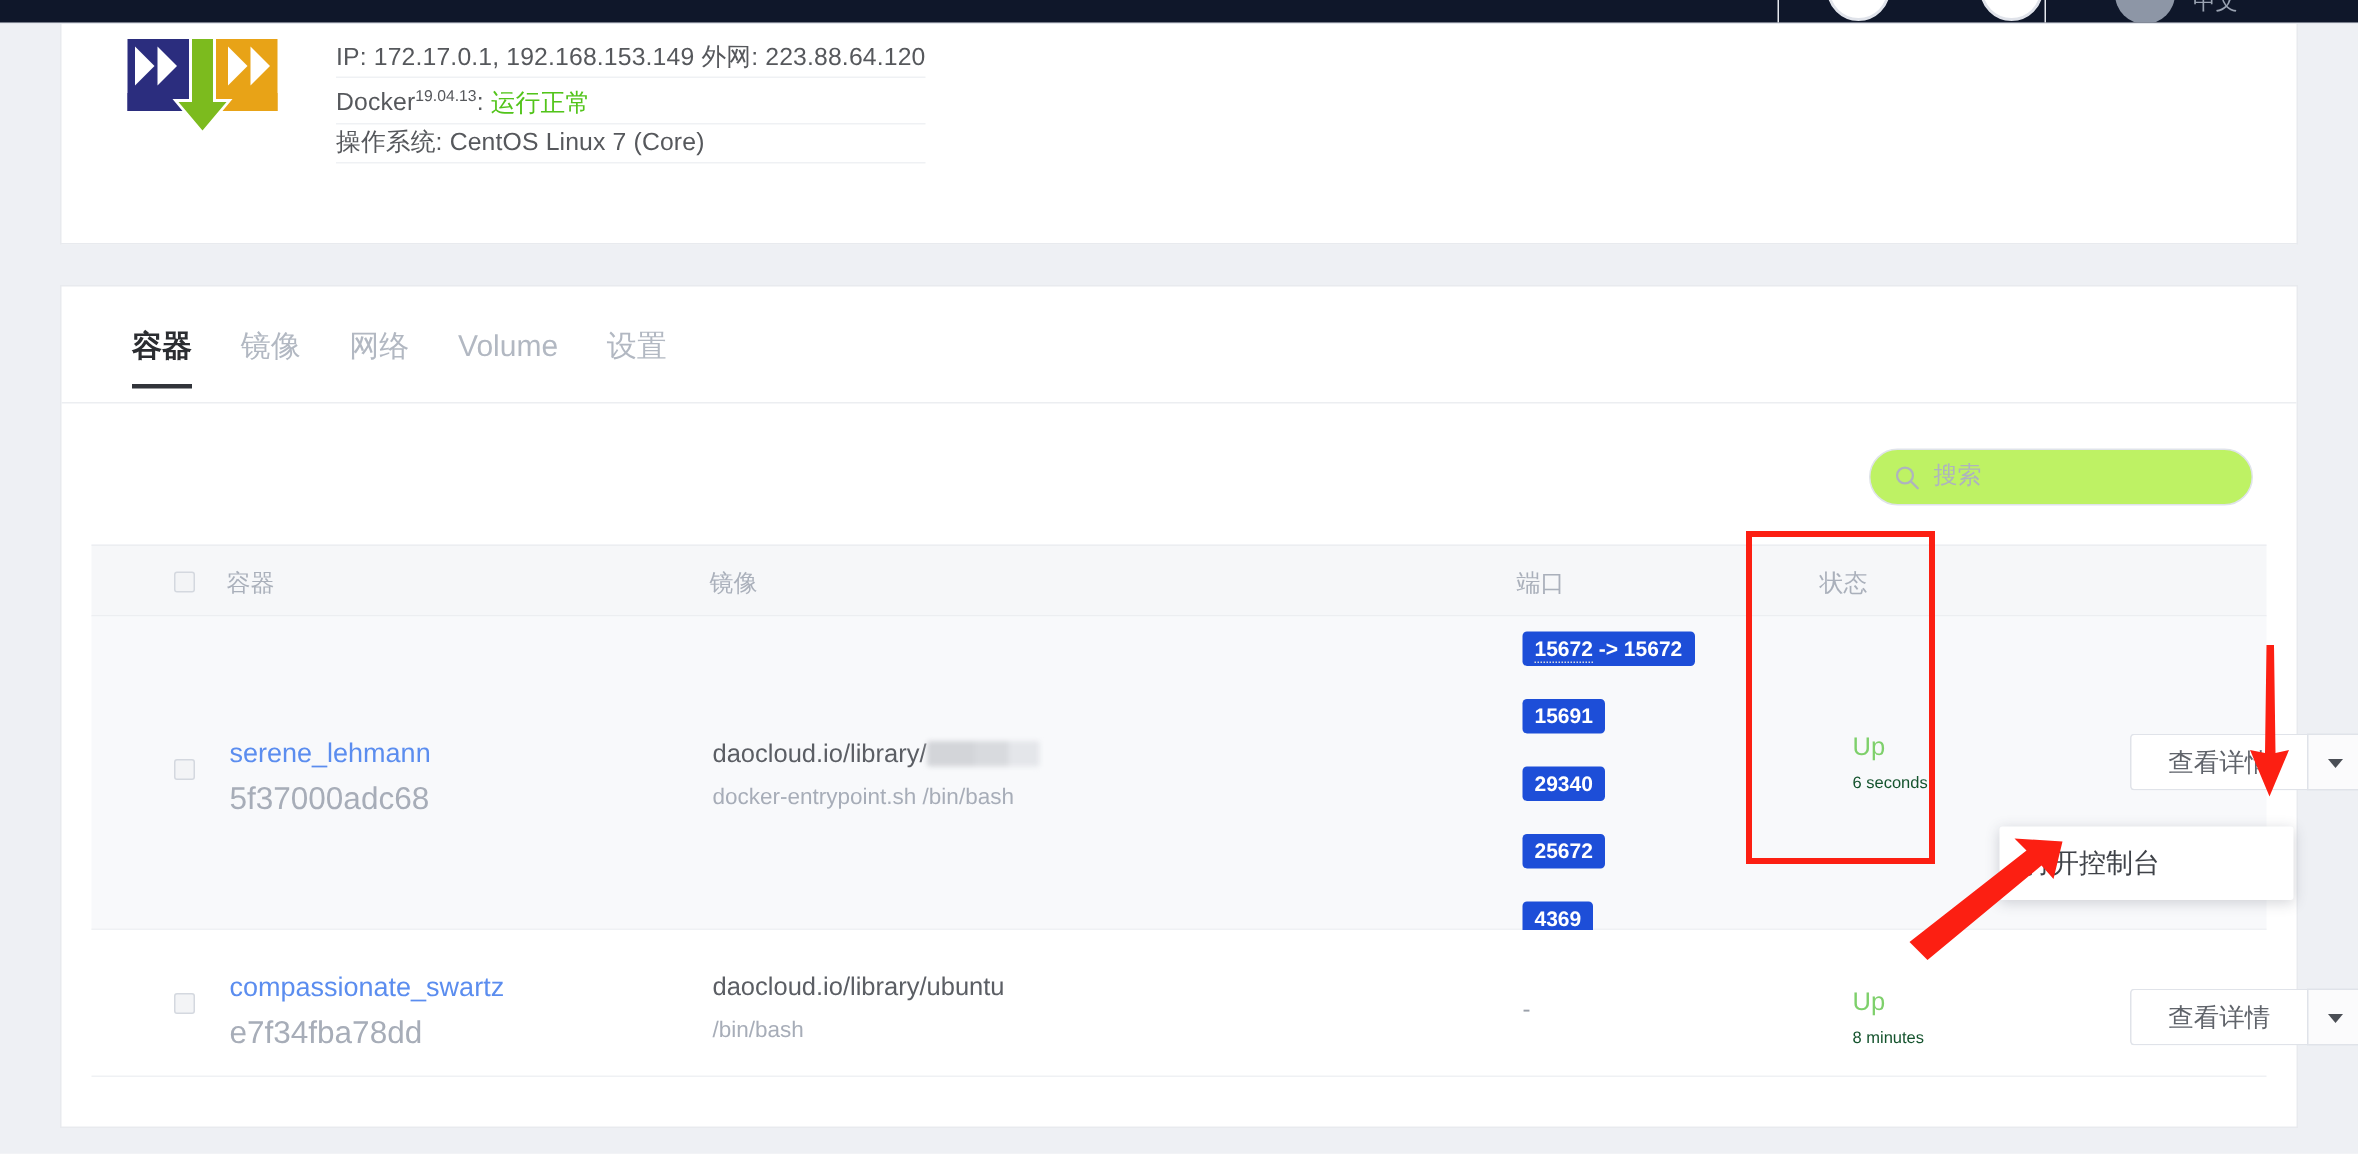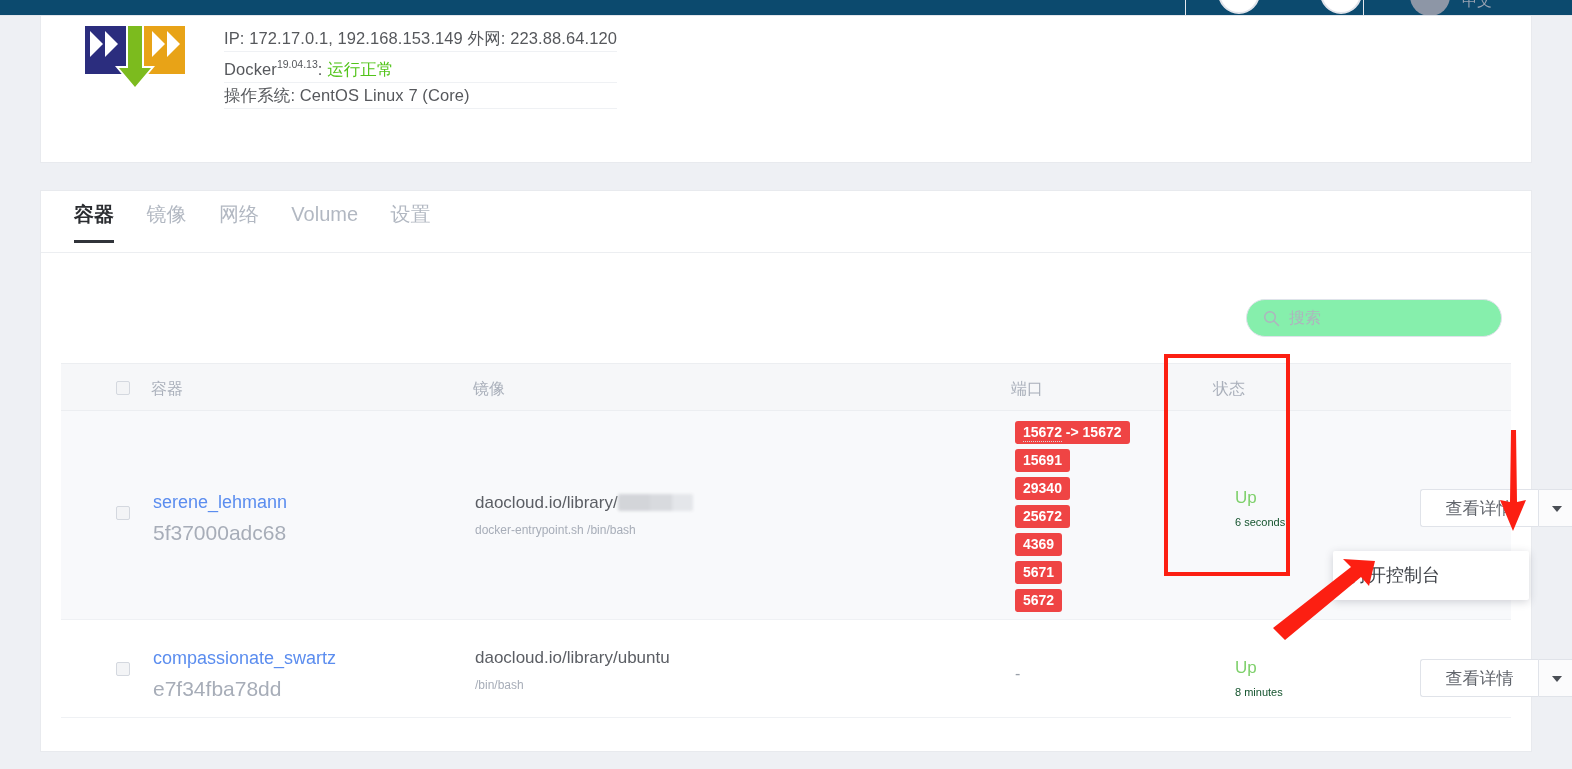--- a/index.html
+++ b/index.html
@@ -10,21 +10,21 @@
     background: #eef0f4;
     font-family: "Liberation Sans", "DejaVu Sans", sans-serif;
     color: #4a4a4a;
   }
 
   
   #top-strip {
     position: absolute;
     left: 0; top: 0;
     width: 1572px; height: 16px;
-    background: #0c4a6e;
+    background: #0f172a;
     border-bottom: 1px solid #e3e6ec;
     overflow: hidden;
   }
   #top-strip .divider {
     position: absolute;
     top: 0; height: 16px;
     width: 1px;
     background: #e5e8ee;
   }
   #top-strip .gauge {
@@ -84,24 +84,24 @@
     position: absolute;
     left: 40px; top: 190px;
     width: 1492px; height: 562px;
     background: #ffffff;
     border: 1px solid #e8eaee;
   }
 
   
   #tabs {
     position: absolute;
-    left: 0; top: 10px;
+    left: 0; top: 26px;
     width: 100%; height: 52px;
     border-bottom: 1px solid #eceef1;
-    padding-left: 19px;
+    padding-left: 33px;
   }
   .tab {
     display: inline-block;
     font-size: 20px;
     color: #b2b8c2;
     padding: 0 14px 14px 14px;
     cursor: pointer;
     position: relative;
     top: 0;
   }
@@ -124,21 +124,21 @@
     font-size: 17px;
     color: #b6bbc4;
     white-space: nowrap;
   }
   #search-box {
     position: absolute;
     right: 29px; top: 108px;
     width: 256px; height: 38px;
     border: 1px solid #dfe3ea;
     border-radius: 19px;
-    background: #86efac;
+    background: #bef264;
   }
   #search-icon {
     position: absolute;
     left: 16px; top: 10px;
     width: 17px; height: 17px;
   }
   #search-input {
     position: absolute;
     left: 42px; top: 0;
     width: 200px; height: 36px;
@@ -192,42 +192,42 @@
     white-space: nowrap;
   }
   .c-image {
     position: absolute;
     font-size: 17px;
     color: #5b5e64;
     white-space: nowrap;
   }
   .c-cmd {
     position: absolute;
-    font-size: 12px;
+    font-size: 15px;
     color: #a7adb8;
     white-space: nowrap;
   }
   .blur {
     display: inline-block;
     width: 75px; height: 17px;
     vertical-align: -3px;
     background: linear-gradient(90deg,#d3d5d9 0%,#d3d5d9 42%,#d8dade 43%,#d8dade 72%,#e4e6ea 73%,#e4e6ea 100%);
     border-radius: 2px;
     filter: blur(1.6px);
   }
   .ports { position: absolute; }
   .port-tag {
     display: block;
-    background: #ef4444;
+    background: #1d4ed8;
     color: #fff;
     font-size: 14px;
     font-weight: bold;
     padding: 3px 8px 4px 8px;
     border-radius: 3px;
-    margin-bottom: 5px;
+    margin-bottom: 22px;
     width: fit-content;
     white-space: nowrap;
   }
   .port-tag .dotted {
     border-bottom: 1px dotted #d8dade;
     padding-bottom: 1px;
   }
   .port-dash {
     position: absolute;
     font-size: 16px;

